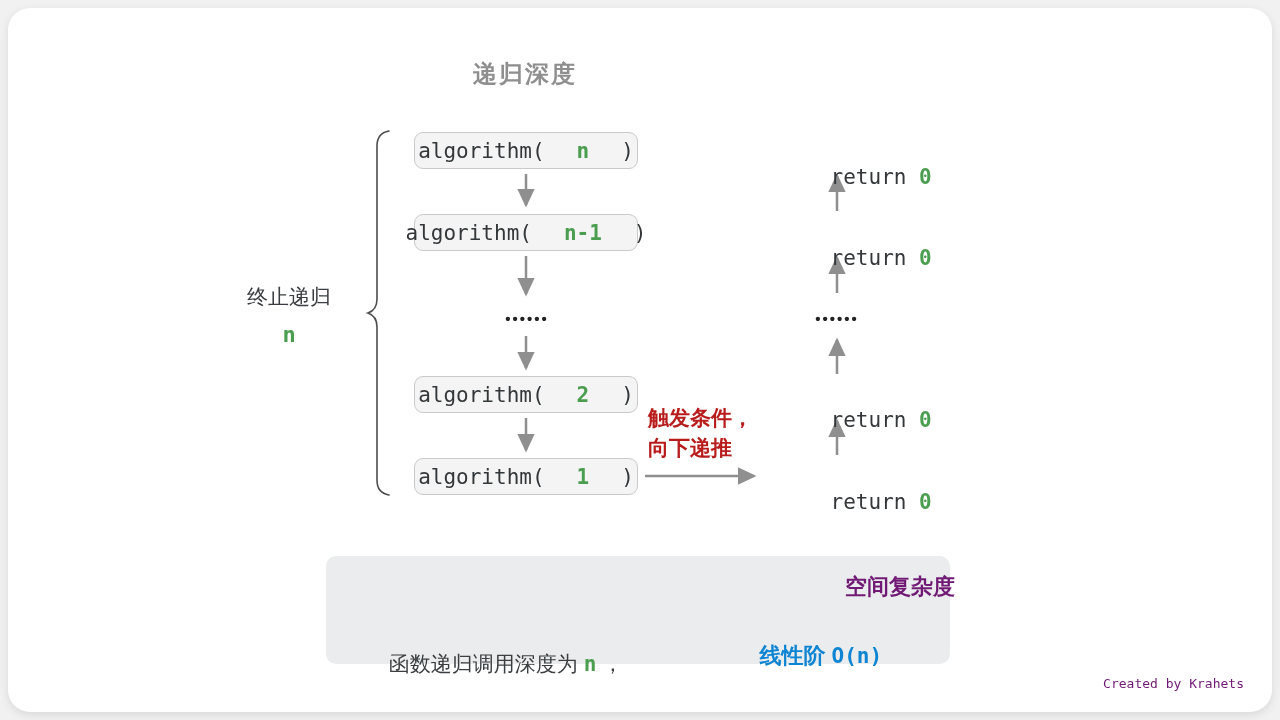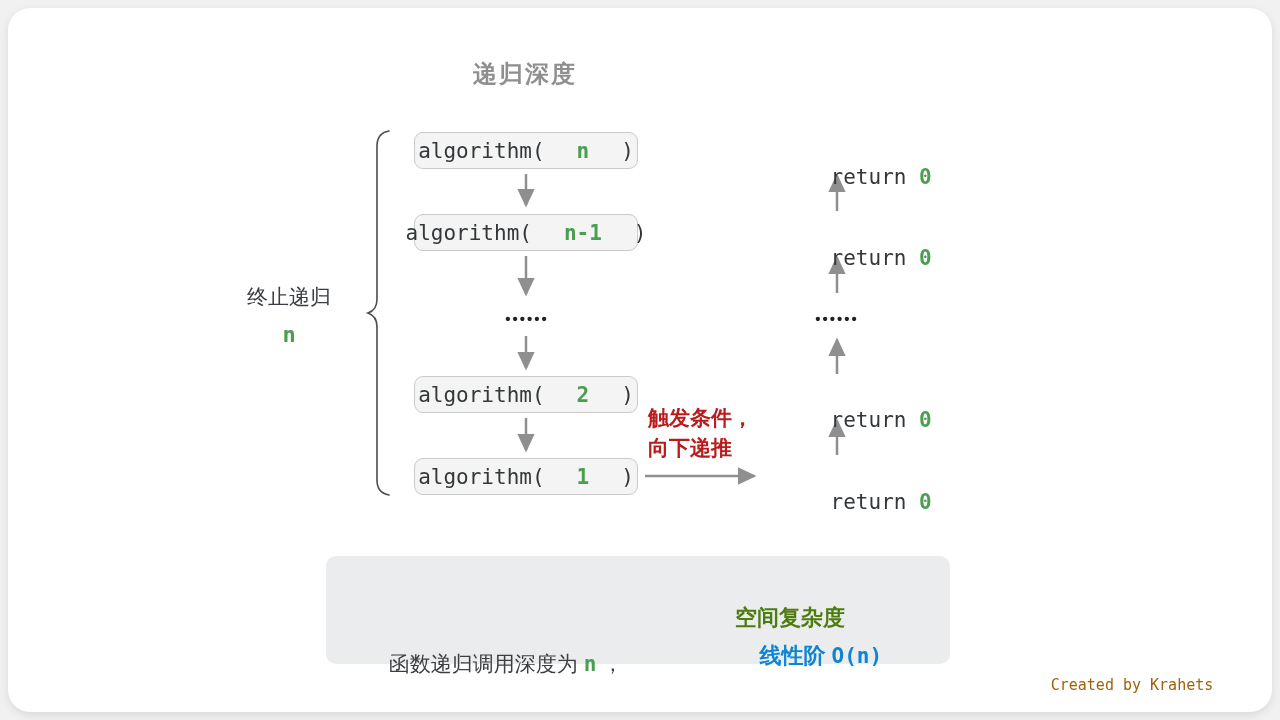--- a/index.html
+++ b/index.html
@@ -39,28 +39,28 @@
              font-size:22px;font-weight:bold;color:#4b9e50;}
 
   .note{position:absolute;left:648px;top:403px;font-size:21px;font-weight:bold;
         color:#b91c1c;line-height:30px;}
 
   .summary{position:absolute;left:326px;top:556px;width:624px;height:108px;
            background:#ebeced;border-radius:10px;}
   .sum-left{position:absolute;left:330px;top:574px;width:352px;text-align:center;
             font-size:21px;color:#3b3f42;line-height:36px;white-space:pre;}
   .sum-left .mono{font-size:21px;}
-  .sum-title{position:absolute;left:735px;top:603px;width:220px;text-align:left;
-             font-size:22px;font-weight:bold;color:#4d7c0f;}
+  .sum-title{position:absolute;left:735px;top:572px;width:220px;text-align:right;
+             font-size:22px;font-weight:bold;color:#701a75;}
   .sum-value{position:absolute;left:735px;top:615px;width:220px;text-align:left;
              font-size:22px;font-weight:bold;color:#0e85d3;white-space:pre;}
   .sum-value .mono{font-size:21px;font-weight:bold;}
 
-  .credit{position:absolute;left:1020px;top:676px;width:224px;text-align:center;
-          font-family:"DejaVu Sans Mono",monospace;font-size:15px;color:#a16207;}
+  .credit{position:absolute;left:1020px;top:676px;width:224px;text-align:right;
+          font-family:"DejaVu Sans Mono",monospace;font-size:13px;color:#701a75;}
 </style>
 </head>
 <body>
 
 <div class="canvas">
   <div class="card"></div>
 
   <svg class="overlay" viewBox="0 0 1280 720">
     <defs>
       <marker id="ah" markerWidth="9" markerHeight="8" refX="6.5" refY="3.5" orient="auto">

